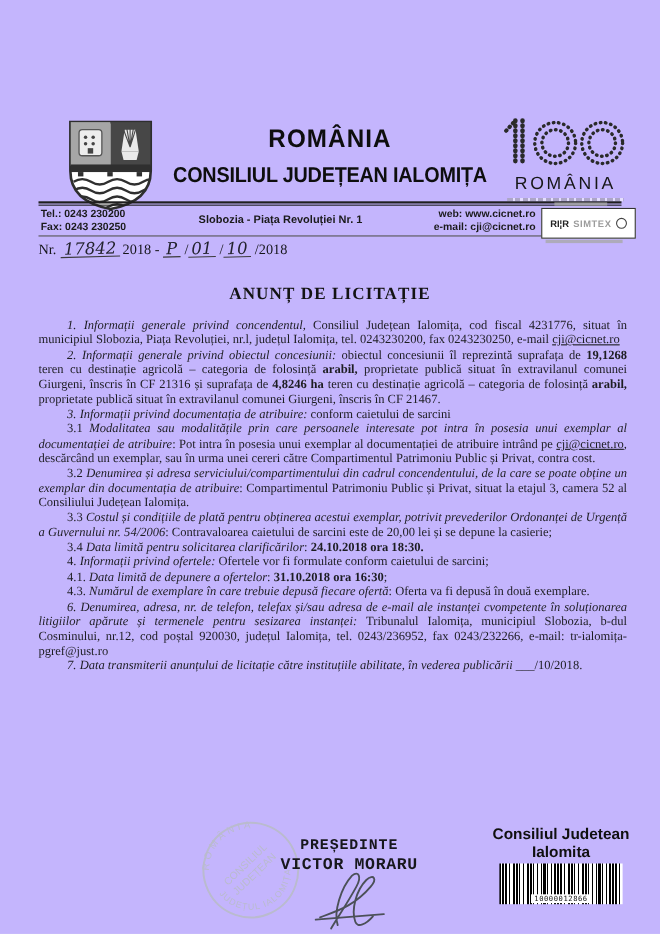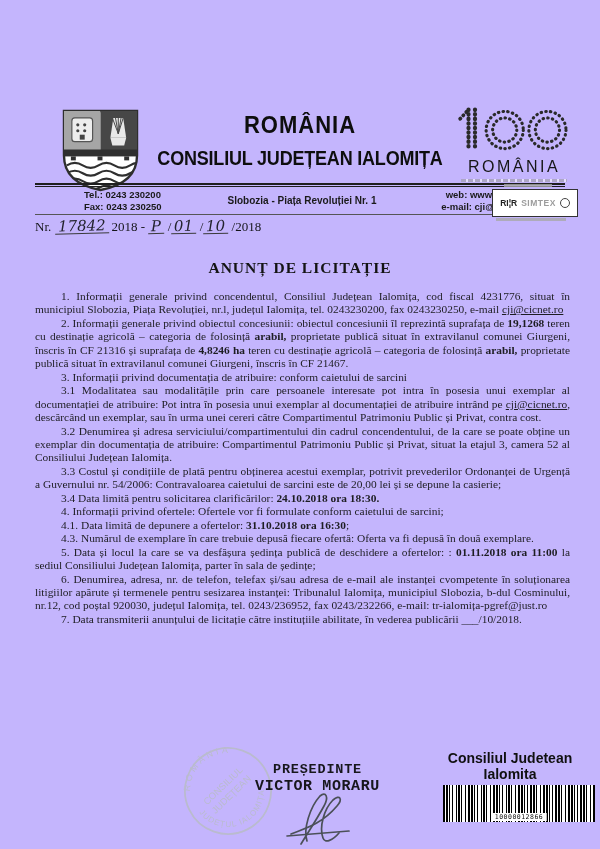--- a/index.html
+++ b/index.html
@@ -15,21 +15,21 @@
   .centenary{position:absolute;left:451px;top:104px;width:126px;text-align:center;}
   .centenary-name{font-family:"Liberation Sans",sans-serif;font-size:16px;letter-spacing:2.5px;color:#161616;margin-top:-2px;}
   .centenary-tag{height:3px;margin:3px 10px 0;opacity:.55;
                  background:repeating-linear-gradient(90deg,#9a9a9a 0 5px,#fff 5px 7px);}
 
   .rule-top{position:absolute;left:35px;top:183px;width:530px;height:4px;box-sizing:border-box;
             border-top:2px solid #1f1f1f;border-bottom:1px solid #1f1f1f;}
   .rule-bottom{position:absolute;left:35px;top:214px;width:535px;border-top:1.2px solid #555;}
 
   .contact{position:absolute;left:37px;top:189px;width:450px;display:flex;
-           font-family:"Liberation Sans",sans-serif;font-weight:bold;font-size:9.5px;color:#1a1a1a;margin-left:47px;}
+           font-family:"Liberation Sans",sans-serif;font-weight:bold;font-size:9.5px;color:#1a1a1a;}
   .c-left{width:112px;line-height:12px;text-align:left;}
   .c-center{flex:1;text-align:center;padding-top:6px;font-size:10px;}
   .c-right{width:126px;text-align:right;line-height:12px;}
 
   .simtex{position:absolute;left:492px;top:189px;width:84px;height:26px;border:1.2px solid #333;
           background:#fff;display:flex;align-items:center;justify-content:center;gap:4px;
           font-family:"Liberation Sans",sans-serif;}
   .simtex .ri{font-weight:bold;font-size:8.5px;color:#222;}
   .simtex .sx{font-weight:bold;font-size:8.5px;color:#9c9c9c;letter-spacing:0.5px;}
   .simtex .circ{width:8px;height:8px;border:1.3px solid #444;border-radius:50%;}
@@ -39,36 +39,36 @@
   .reg-line{position:absolute;left:35px;top:219px;font-size:13px;color:#15151a;}
   .hw{font-family:"DejaVu Serif",serif;font-style:italic;font-size:15px;color:#23232e;
       display:inline-block;border-bottom:1px solid #3a3a3a;line-height:14px;padding:0 3px;transform:rotate(-1.5deg);}
 
   
   .doc-title{position:absolute;top:259px;left:0;width:600px;text-align:center;
              font-size:15.5px;font-weight:bold;letter-spacing:1px;color:#141414;}
   .body-text{position:absolute;left:35px;top:290px;width:535px;}
   .para{margin:0;text-indent:26px;text-align:justify;font-size:11.4px;line-height:13.45px;color:#1d1d22;}
   .run-r{font-style:normal;}
-  .run-i{}
+  .run-i{font-style:italic;}
   .run-b{font-weight:bold;}
   .run-u{text-decoration:underline;}
 
   
   .stamp{position:absolute;left:179px;top:742px;width:98px;height:98px;transform:rotate(-26deg);opacity:.9;}
   .president{position:absolute;left:235px;top:762px;width:165px;text-align:center;color:#17171c;font-family:Liberation Mono, monospace;}
   .p-title{font-weight:bold;font-size:13.5px;letter-spacing:0.8px;}
   .p-name{font-weight:bold;font-size:15px;letter-spacing:0.6px;margin-top:1px;}
   .signature{position:absolute;left:277px;top:789px;}
   .barcode-block{position:absolute;left:443px;top:750px;width:134px;text-align:center;
                  font-family:"Liberation Sans",sans-serif;}
   .bc-label{font-size:14px;font-weight:bold;color:#101010;}
   .bc-bars{margin:3px auto 0;width:112px;height:37px;position:relative;
            background:repeating-linear-gradient(90deg,#000 0 1.5px,#fff 1.5px 2.5px,#000 2.5px 4.5px,
-                      #fff 4.5px 5.5px,#000 5.5px 6.5px,#fff 6.5px 9px,#000 9px 10px,#fff 10px 12.5px);padding-left:40px;}
+                      #fff 4.5px 5.5px,#000 5.5px 6.5px,#fff 6.5px 9px,#000 9px 10px,#fff 10px 12.5px);}
   .bc-num{position:absolute;left:50%;bottom:1px;transform:translateX(-50%);background:#fff;
           font-size:6.5px;font-family:"DejaVu Sans Mono",monospace;padding:0 3px;letter-spacing:0.5px;color:#111;}
 </style>
 </head>
 <body>
 
 <div class="page">
 
   <div class="coa">
     <svg width="79" height="85" viewBox="0 0 80 86">
@@ -162,21 +162,20 @@
       <p class="para"><span class="run-i">1.  Informații generale privind concendentul,  </span><span class="run-r">Consiliul Județean Ialomița, cod fiscal 4231776, situat în municipiul Slobozia, Piața Revoluției, nr.l, județul Ialomița, tel. 0243230200, fax 0243230250, e-mail </span><span class="run-u">cji@cicnet.ro</span></p>
       <p class="para"><span class="run-i">2.  Informații generale privind obiectul concesiunii: </span><span class="run-r">obiectul concesiunii îl reprezintă suprafața de </span><span class="run-b">19,1268 </span><span class="run-r">teren cu destinație agricolă – categoria de folosință </span><span class="run-b">arabil, </span><span class="run-r">proprietate publică situat în extravilanul comunei Giurgeni, înscris în CF 21316 și suprafața de </span><span class="run-b">4,8246 ha </span><span class="run-r">teren cu destinație agricolă – categoria de folosință </span><span class="run-b">arabil, </span><span class="run-r">proprietate publică situat în extravilanul comunei Giurgeni, înscris în CF 21467.</span></p>
       <p class="para"><span class="run-i">3.  Informații privind documentația de atribuire: </span><span class="run-r"> conform caietului de sarcini</span></p>
       <p class="para"><span class="run-r">3.1 </span><span class="run-i">Modalitatea sau modalitățile prin care persoanele interesate pot intra în posesia unui exemplar al documentației de atribuire</span><span class="run-r">: Pot intra în posesia unui exemplar al documentației de atribuire intrând pe </span><span class="run-u">cji@cicnet.ro</span><span class="run-r">, descărcând un exemplar, sau în urma unei cereri către Compartimentul Patrimoniu Public și Privat, contra cost.</span></p>
       <p class="para"><span class="run-r">3.2 </span><span class="run-i">Denumirea și adresa serviciului/compartimentului din cadrul concendentului, de la care se poate obține un exemplar din documentația de atribuire</span><span class="run-r">: Compartimentul Patrimoniu Public și Privat, situat la etajul 3, camera 52 al Consiliului Județean Ialomița.</span></p>
       <p class="para"><span class="run-r">3.3 </span><span class="run-i">Costul și condițiile de plată  pentru obținerea acestui exemplar, potrivit prevederilor Ordonanței de Urgență a Guvernului nr. 54/2006</span><span class="run-r">: Contravaloarea caietului de sarcini este de 20,00 lei și se depune la casierie;</span></p>
       <p class="para"><span class="run-r">3.4 </span><span class="run-i">Data limită pentru solicitarea clarificărilor</span><span class="run-r">: </span><span class="run-b">24.10.2018 ora 18:30.</span></p>
       <p class="para"><span class="run-r">4. </span><span class="run-i">Informații privind ofertele: </span><span class="run-r">Ofertele vor fi formulate conform caietului de sarcini;</span></p>
       <p class="para"><span class="run-r">4.1. </span><span class="run-i">Data limită de depunere a ofertelor</span><span class="run-r">: </span><span class="run-b">31.10.2018 ora 16:30</span><span class="run-r">;</span></p>
       <p class="para"><span class="run-r">4.3. </span><span class="run-i">Numărul de exemplare în care trebuie depusă fiecare ofertă</span><span class="run-r">: Oferta va fi depusă în două exemplare.</span></p>
-      <p class="para"><span class="run-i">5. </span><span class="run-i">Data și locul la care se va desfășura ședința publică de deschidere a ofertelor: </span><span class="run-r">: </span><span class="run-b">01.11.2018 ora 11:00 </span><span class="run-r">la sediul Consiliului Județean Ialomița, parter în sala de ședințe;</span></p>
       <p class="para"><span class="run-i">6. </span><span class="run-i">Denumirea, adresa, nr. de telefon, telefax și/sau adresa de e-mail ale instanței cvompetente în soluționarea litigiilor apărute și termenele pentru sesizarea instanței: </span><span class="run-r">Tribunalul Ialomița, municipiul Slobozia,  b-dul Cosminului, nr.12, cod poștal 920030, județul Ialomița, tel. 0243/236952, fax 0243/232266, e-mail: tr-ialomița-pgref@just.ro</span></p>
       <p class="para"><span class="run-i">7. </span><span class="run-i">Data transmiterii anunțului de licitație către instituțiile abilitate, în vederea publicării </span><span class="run-r">___/10/2018.</span></p>
     </div>
 
   <div class="stamp">
     <svg width="98" height="98" viewBox="0 0 98 98">
       <circle cx="49" cy="49" r="43" fill="none" stroke="#b9bcc9" stroke-width="1.8"></circle>
       <defs>
         <path id="arcT" d="M11,49 A38,38 0 0 1 87,49"></path>
         <path id="arcB" d="M13,49 A36,36 0 0 0 85,49"></path>

